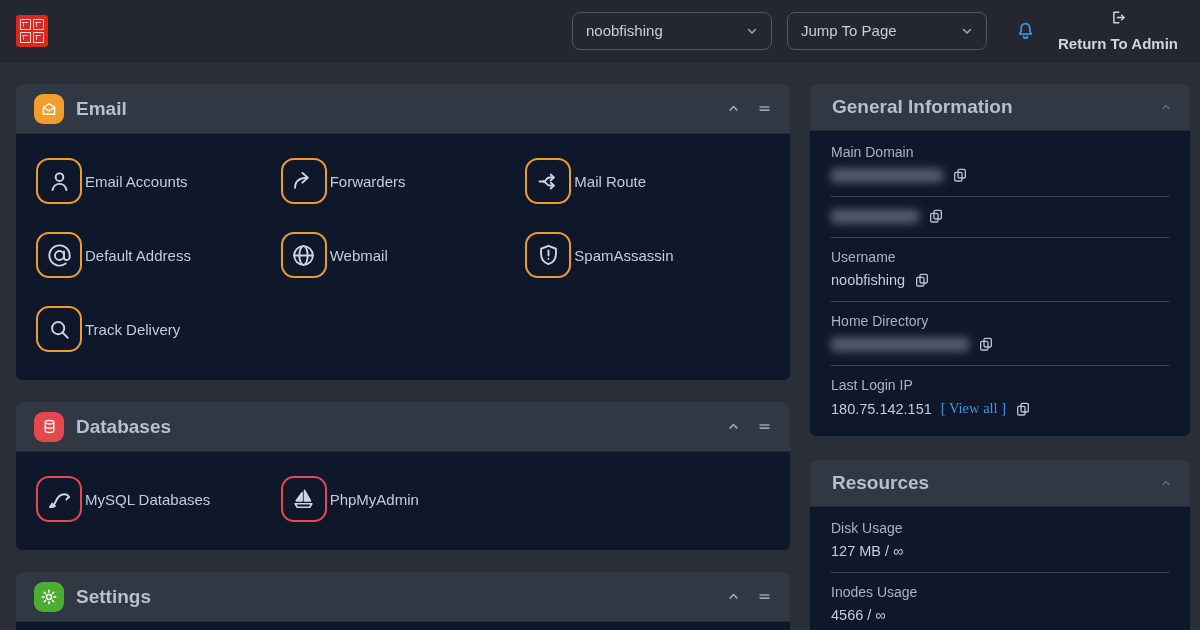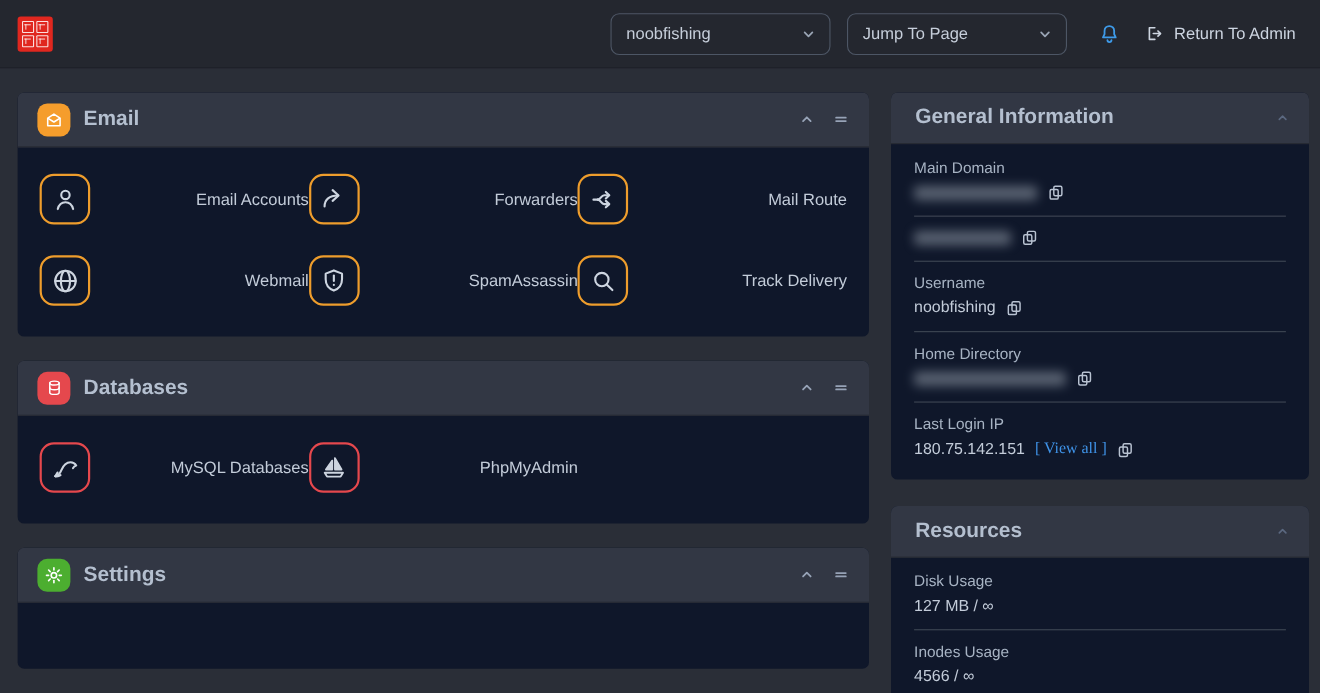--- a/index.html
+++ b/index.html
@@ -28,21 +28,21 @@
   .topbar-right { display:flex; align-items:center; }
   .select {
     width:200px; height:38px; border:1px solid #4d5665; border-radius:8px;
     display:flex; align-items:center; justify-content:space-between;
     padding:0 13px; font-size:15px; color:#c6ceda; cursor:pointer;
     background:transparent; margin-left:15px;
   }
   .select .chev { color:#9aa5b5; display:flex; }
   .bell { margin:0 22px 0 28px; display:flex; cursor:pointer; }
   .return { display:flex; align-items:center; gap:9px; color:#cdd5e1;
-    font-size:15px; font-weight:400; cursor:pointer; text-decoration:none; }
+    font-size:15px; font-weight:700; cursor:pointer; text-decoration:none;flex-direction:column; }
   
   .main { display:flex; gap:20px; padding:22px 10px 0 16px; align-items:flex-start; }
   .col-left { width:774px; display:flex; flex-direction:column; gap:22px; }
   .col-right { width:380px; display:flex; flex-direction:column; gap:24px; }
   
   .card { background:#0f172a; border-radius:6px; overflow:hidden; }
   .card-head {
     height:50px; background:#323744; display:flex; align-items:center;
     padding:0 18px; border-bottom:1px solid #262a33;
   }
@@ -50,21 +50,21 @@
   .head-actions { margin-left:auto; display:flex; align-items:center; gap:16px; color:#97a3b7; }
   .head-actions span { display:flex; cursor:pointer; }
   .badge { width:30px; height:30px; border-radius:9px; display:flex; align-items:center; justify-content:center; }
   .badge-email { background:#f59d2c; }
   .badge-db { background:#e5484d; }
   .badge-settings { background:#4cae30; }
   .grid3 {
     display:grid; grid-template-columns:repeat(3,1fr);
     padding:24px 20px 28px; row-gap:28px;
   }
-  .feat { display:flex; align-items:center; gap:15px; cursor:pointer;justify-content:space-between; }
+  .feat { display:flex; align-items:center; gap:3px; cursor:pointer; }
   .icon-box {
     width:46px; height:46px; border-radius:13px; border:2px solid #ee9d2c;
     display:flex; align-items:center; justify-content:center; flex:0 0 auto;
   }
   .icon-box.red { border-color:#e5484d; }
   .feat .lbl { font-size:15px; color:#c3ccd9; }
   
   .card-head.small { height:47px; }
   .side-chev { margin-left:auto; color:#5b6880; display:flex; cursor:pointer; }
   .info-body { padding:2px 21px 6px; }
@@ -177,20 +177,29 @@
               <line x1="4" y1="12" x2="7.5" y2="12"></line>
               <path d="M7.5 12c2.6 0 2.6-3.6 5.2-3.6h3.6"></path>
                 <polyline points="14 5.8 16.8 8.4 14 11"></polyline>
               <path d="M7.5 12c2.6 0 2.6 3.6 5.2 3.6h3.6"></path>
                 <polyline points="14 13 16.8 15.6 14 18.2"></polyline>
             </svg>
           </span>
           <span class="lbl">Mail Route</span>
         </div>
 
+        <div class="feat">
+          <span class="icon-box">
+            <svg width="27" height="27" viewBox="0 0 24 24" fill="none" stroke="#cdd5e0" stroke-width="1.7" stroke-linecap="round" stroke-linejoin="round">
+              <circle cx="12" cy="12" r="4"></circle>
+                <path d="M16 8.5v5a2.5 2.5 0 0 0 5 0V12a9 9 0 1 0-3.6 7.2"></path>
+            </svg>
+          </span>
+          <span class="lbl">Default Address</span>
+        </div>
 
         <div class="feat">
           <span class="icon-box">
             <svg width="27" height="27" viewBox="0 0 24 24" fill="none" stroke="#cdd5e0" stroke-width="1.7" stroke-linecap="round" stroke-linejoin="round">
               <circle cx="12" cy="12" r="8.3"></circle>
                 <line x1="3.7" y1="12" x2="20.3" y2="12"></line>
               <ellipse cx="12" cy="12" rx="3.7" ry="8.3"></ellipse>
             </svg>
           </span>
           <span class="lbl">Webmail</span>

